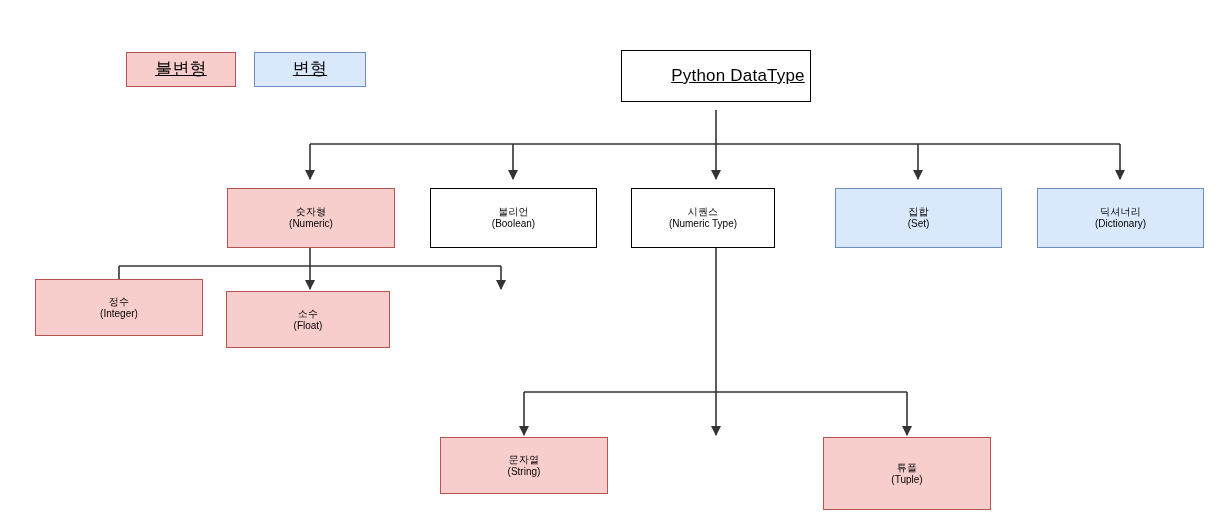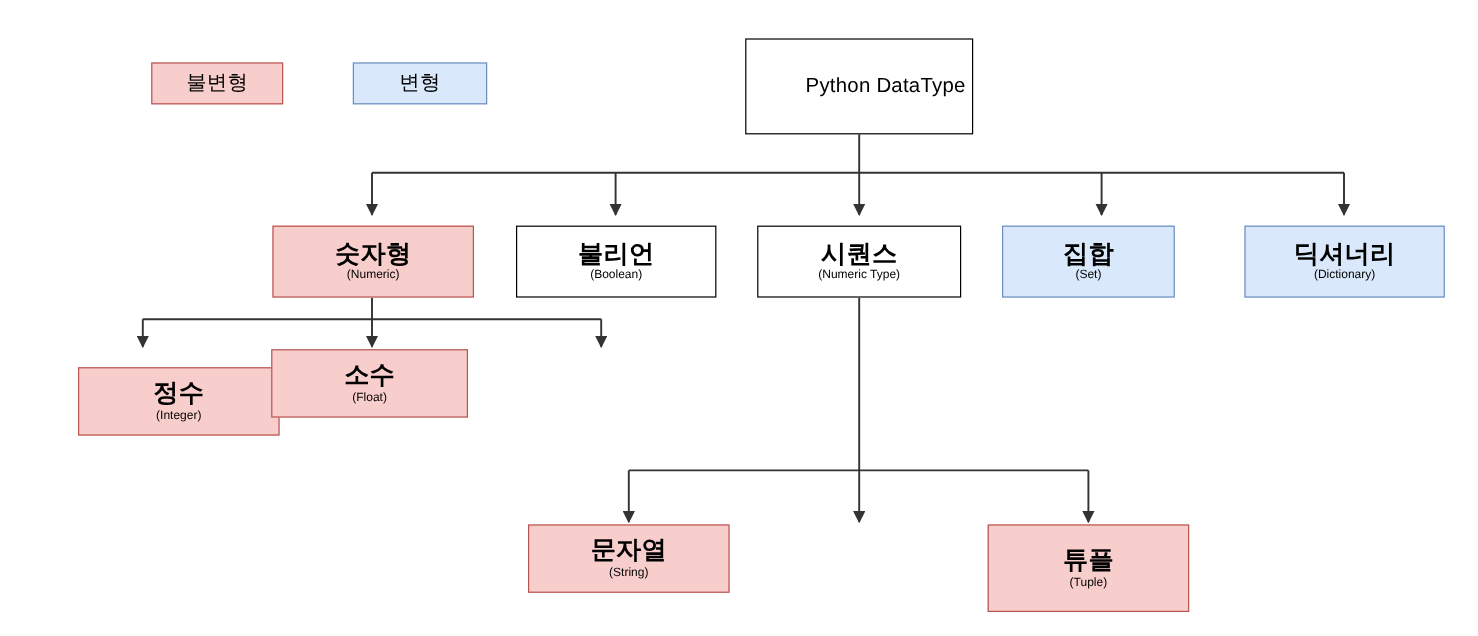--- a/index.html
+++ b/index.html
@@ -32,31 +32,32 @@
     box-sizing: border-box;
     display: flex;
     flex-direction: column;
     align-items: center;
     justify-content: center;
     line-height: 1.18;
     text-align: center;
     color: #000000;
   }
   .node .ko {
-    font-weight: bold;
-    font-size: 21px;
+    font-weight: normal;
+    font-size: 10px;
     letter-spacing: 0.2px;
   }
   .node .en {
     font-weight: normal;
     font-size: 10px;
   }
   .node.single .ko {
     font-weight: normal;
     font-size: 17px;
+    text-decoration: underline;
   }
   .fill-pink {
     background: #f8cecc;
     border: 1px solid #b85450;
   }
   .fill-blue {
     background: #dae8fc;
     border: 1px solid #6c8ebf;
   }
   .fill-white {
@@ -103,54 +104,54 @@
       <path d="M 524 392 L 907 392"></path>
       <path d="M 524 392 L 524 435" marker-end="url(#arrow)"></path>
       <path d="M 716 392 L 716 435" marker-end="url(#arrow)"></path>
       <path d="M 907 392 L 907 435" marker-end="url(#arrow)"></path>
     </g>
   </svg>
 
   <div class="node legend single fill-pink" style="left:126px; top:52px; width:110px; height:35px;">
     <span class="ko">불변형</span>
   </div>
-  <div class="node legend single fill-blue" style="left:254px; top:52px; width:112px; height:35px;margin-left:40px;">
+  <div class="node legend single fill-blue" style="left:254px; top:52px; width:112px; height:35px;">
     <span class="ko">변형</span>
   </div>
 
-  <div class="node single fill-white" style="left:621px; top:32px; width:190px; height:80px;padding-left:44px;">
+  <div class="node single fill-white" style="left:621px; top:50px; width:190px; height:52px;padding-left:44px;">
     <span class="ko">Python DataType</span>
   </div>
 
   <div class="node fill-pink" style="left:227px; top:188px; width:168px; height:60px;">
     <span class="ko">숫자형</span>
     <span class="en">(Numeric)</span>
   </div>
 
   <div class="node fill-white" style="left:430px; top:188px; width:167px; height:60px;">
     <span class="ko">불리언</span>
     <span class="en">(Boolean)</span>
   </div>
 
-  <div class="node fill-white" style="left:631px; top:188px; width:170px; height:60px;">
+  <div class="node fill-white" style="left:631px; top:188px; width:144px; height:60px;">
     <span class="ko">시퀀스</span>
     <span class="en">(Numeric Type)</span>
   </div>
 
-  <div class="node fill-blue" style="left:835px; top:188px; width:144px; height:60px;">
+  <div class="node fill-blue" style="left:835px; top:188px; width:167px; height:60px;">
     <span class="ko">집합</span>
     <span class="en">(Set)</span>
   </div>
 
   <div class="node fill-blue" style="left:1037px; top:188px; width:167px; height:60px;">
     <span class="ko">딕셔너리</span>
     <span class="en">(Dictionary)</span>
   </div>
 
-  <div class="node fill-pink" style="left:35px; top:306px; width:168px; height:57px;margin-left:30px;">
+  <div class="node fill-pink" style="left:35px; top:279px; width:168px; height:57px;">
     <span class="ko">정수</span>
     <span class="en">(Integer)</span>
   </div>
 
   <div class="node fill-pink" style="left:226px; top:291px; width:164px; height:57px;">
     <span class="ko">소수</span>
     <span class="en">(Float)</span>
   </div>
 
 

